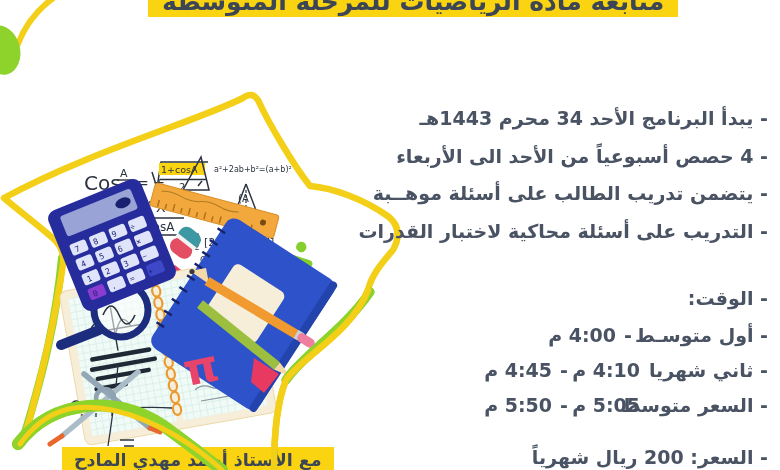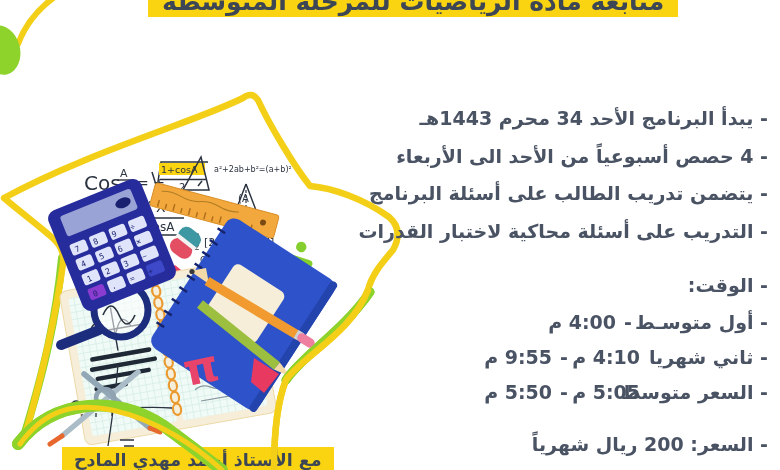--- a/index.html
+++ b/index.html
@@ -10,21 +10,21 @@
   .base{z-index:1}
   .over{z-index:3}
   
   .header{position:absolute;top:-15px;left:148px;z-index:2;background:#fbd411;
           height:32px;padding:0 14px;direction:rtl;}
   .header span{display:block;font-size:25px;line-height:33px;font-weight:bold;color:#3c4655;white-space:nowrap;}
   
   .col{position:absolute;top:100px;right:12px;width:356px;z-index:2;direction:rtl;
        text-align:right;color:#4a5363;font-weight:bold;font-size:19px;}
   .col .line{line-height:37.5px;white-space:nowrap;}
-  .sched-head{margin-top:17px;line-height:28px;}
+  .sched-head{margin-top:30px;line-height:28px;}
   .srow{display:flex;align-items:baseline;line-height:35px;white-space:nowrap;}
   .srow .grade{width:128px;}
   .srow .t{width:64px;direction:rtl;}
   .srow .d{width:24px;text-align:center;}
   .price{margin-top:16px;line-height:28px;}
   
   .teacher{position:absolute;left:62px;top:447px;z-index:2;background:#fbd411;
            padding:3px 12px 14px 12px;direction:rtl;font-size:17.5px;font-weight:bold;
            color:#3c4655;white-space:nowrap;}
 </style>
@@ -237,35 +237,35 @@
     </g>
   </svg>
 
   <div class="header">
     <span>متابعة مادة الرياضيات للمرحلة المتوسطة</span>
   </div>
 
   <div class="col">
     <div class="line">- يبدأ البرنامج الأحد 34 محرم 1443هـ</div>
     <div class="line">- 4 حصص أسبوعياً من الأحد الى الأربعاء</div>
-    <div class="line">- يتضمن تدريب الطالب على أسئلة  البرنامج</div>
+    <div class="line">- يتضمن تدريب الطالب على أسئلة  موهــبة</div>
     <div class="line">- التدريب على أسئلة محاكية لاختبار القدرات</div>
 
     <div class="line sched-head">- الوقت:</div>
 
     <div class="srow">
       <span class="grade">- أول متوسـط</span>
       <span class="d">-</span>
       <span class="t">4:00 م</span>
     </div>
     <div class="srow">
       <span class="grade">- ثاني شهريا</span>
       <span class="t">4:10 م</span>
       <span class="d">-</span>
-      <span class="t">9:55 م</span>
+      <span class="t">4:45 م</span>
     </div>
     <div class="srow">
       <span class="grade">- السعر متوسط</span>
       <span class="t">5:05 م</span>
       <span class="d">-</span>
       <span class="t">5:50 م</span>
     </div>
 
     <div class="line price">- السعر: 200 ريال شهرياً</div>
 

